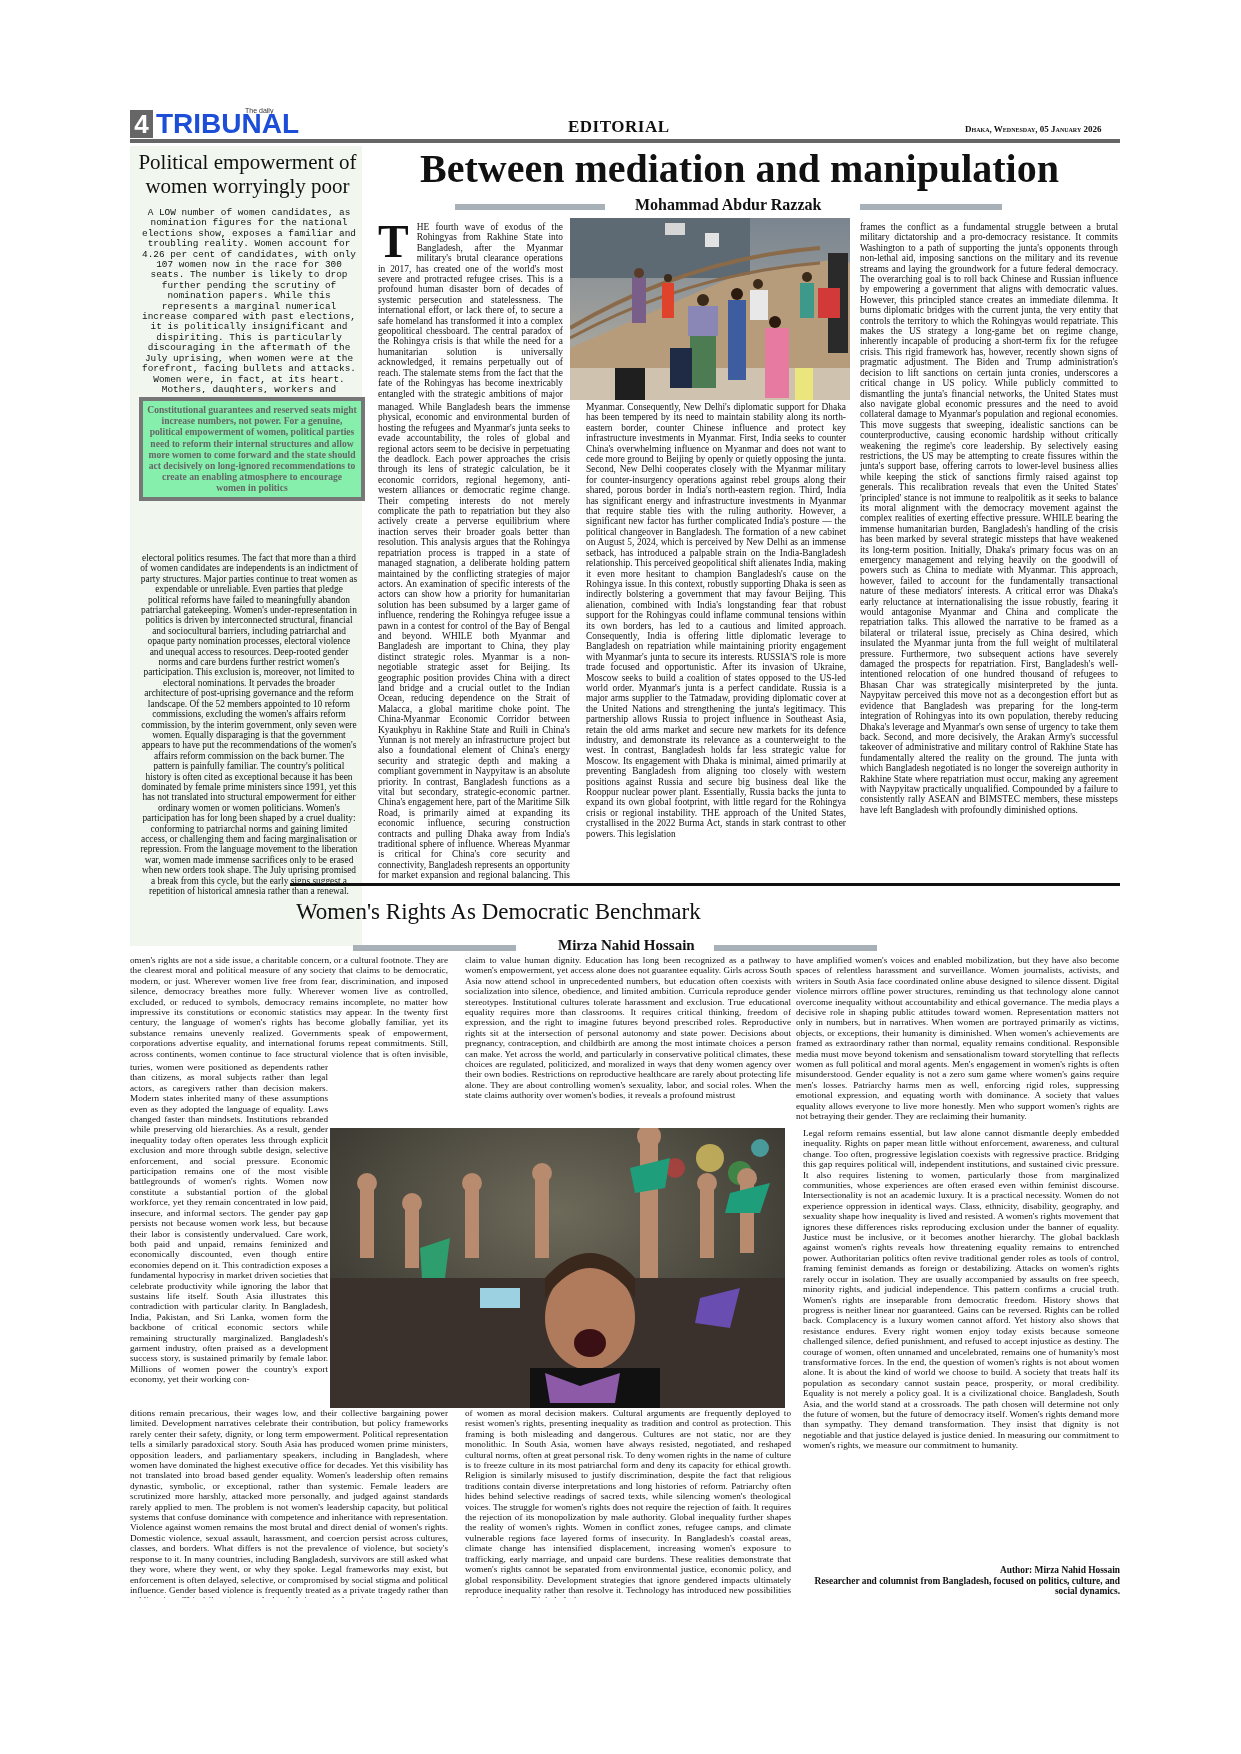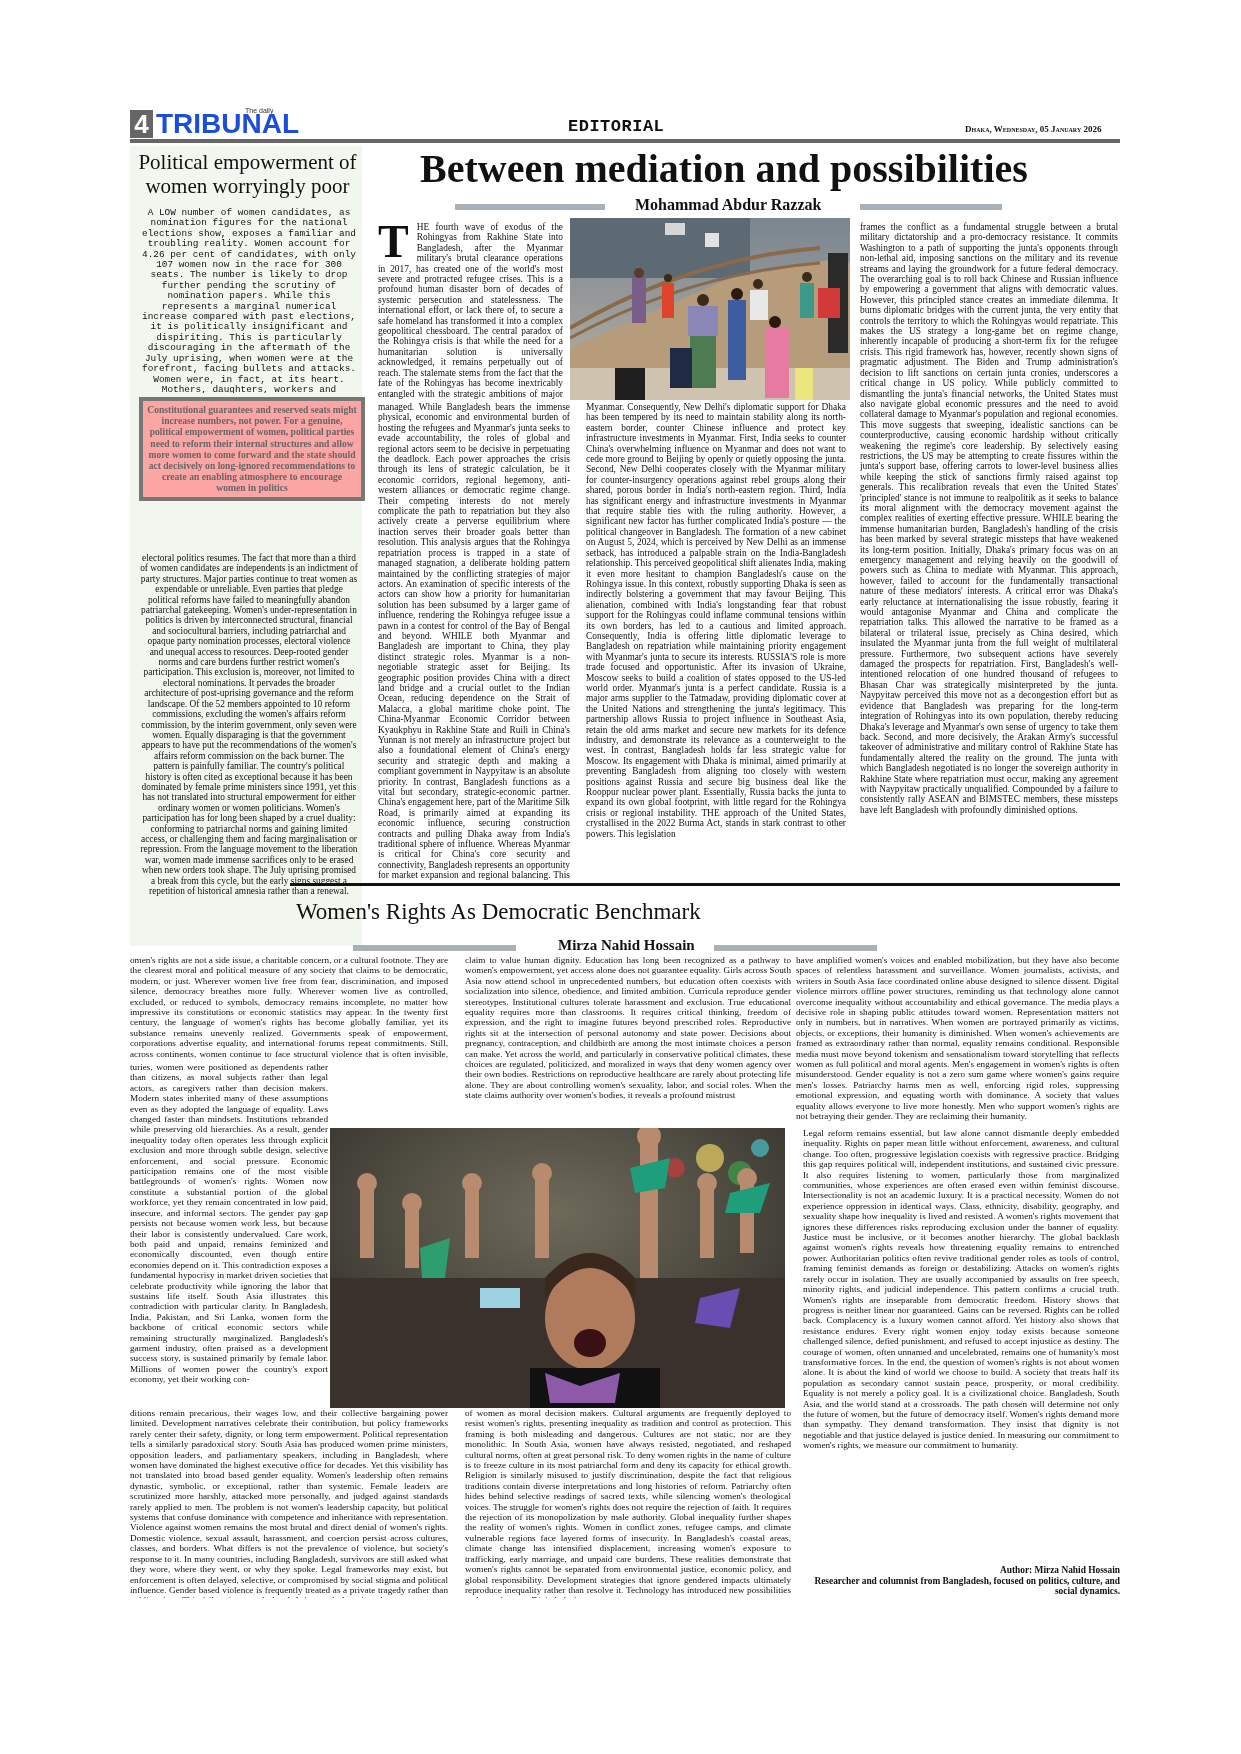--- a/index.html
+++ b/index.html
@@ -2,28 +2,28 @@
 <html><head>
 <meta charset="utf-8">
 <style>
   html,body{margin:0;padding:0;background:#fff;}
   body{width:1241px;height:1754px;position:relative;overflow:hidden;font-family:"Liberation Serif","DejaVu Serif",serif;color:#111;}
   .abs{position:absolute;}
   .col{font-size:9.4px;line-height:10.4px;text-align:justify;hyphens:auto;}
   #pagenum{left:130px;top:110px;width:23px;height:28px;background:#666;color:#fff;font-family:"Liberation Sans",sans-serif;font-weight:bold;font-size:26px;line-height:28px;text-align:center;}
   #logo{left:156px;top:110px;font-family:"Liberation Sans",sans-serif;font-weight:700;font-size:28px;line-height:28px;color:#1d4ed8;letter-spacing:0px;}
   #logo-small{left:245px;top:107px;font-family:"Liberation Sans",sans-serif;font-size:7px;color:#333;}
-  #section{left:568px;top:117px;font-family:Liberation Mono, monospace;font-weight:bold;font-size:17px;letter-spacing:0.5px;}
+  #section{left:568px;top:117px;font-family:Liberation Serif, serif;font-weight:bold;font-size:17px;letter-spacing:0.5px;}
   #dateline{left:965px;top:124px;font-family:"Liberation Serif",serif;font-weight:bold;font-size:9px;font-variant:small-caps;}
   #rule-top{left:130px;top:139px;width:990px;height:4px;background:#666;}
   
   #left-panel{left:130px;top:146px;width:232px;height:800px;background:#f1f7ef;}
   #ed-title{left:135px;top:150px;width:225px;font-size:21px;line-height:24px;text-align:center;}
   #ed-body1{left:140px;top:208px;width:218px;text-align:center;font-size:9.4px;line-height:10.4px;font-family:Liberation Mono, monospace;}
-  #pullquote{left:139px;top:397px;width:210px;border:4px solid #777;background:#fca5a5;padding:3px 4px;font-weight:bold;color:#666;font-size:9.6px;line-height:11.2px;text-align:center;}
+  #pullquote{left:139px;top:397px;width:210px;border:4px solid #777;background:#86efac;padding:3px 4px;font-weight:bold;color:#666;font-size:9.6px;line-height:11.2px;text-align:center;}
   #ed-body2{left:140px;top:553px;width:218px;text-align:center;font-size:9.4px;line-height:10.4px;}
   
   #lead-title{left:420px;top:147px;font-size:40px;font-weight:bold;line-height:44px;white-space:nowrap;}
   #lead-rule-l{left:455px;top:204px;width:150px;height:6px;background:#a8b0b8;}
   #lead-rule-r{left:860px;top:204px;width:142px;height:6px;background:#a8b0b8;}
   #lead-byline{left:635px;top:196px;font-weight:bold;font-size:16px;}
   #lead-col1{left:378px;top:222px;width:200px;}
   #dropcap-T{float:left;font-size:46px;line-height:40px;font-weight:bold;margin:0 8px 0 0;}
   #photo1{left:570px;top:218px;width:280px;height:182px;}
   #lead-col1b{left:378px;top:402px;width:200px;}
@@ -55,21 +55,21 @@
 <div id="section" class="abs">EDITORIAL</div>
 <div id="dateline" class="abs">Dhaka, Wednesday, 05 January 2026</div>
 <div id="rule-top" class="abs"></div>
 
 <div id="left-panel" class="abs"></div>
 <div id="ed-title" class="abs">Political empowerment of women worryingly poor</div>
 <div id="ed-body1" class="abs" style="max-height: 185px; overflow: hidden;">A LOW number of women candidates, as nomination figures for the national elections show, exposes a familiar and troubling reality. Women account for 4.26 per cent of candidates, with only 107 women now in the race for 300 seats. The number is likely to drop further pending the scrutiny of nomination papers. While this represents a marginal numerical increase compared with past elections, it is politically insignificant and dispiriting. This is particularly discouraging in the aftermath of the July uprising, when women were at the forefront, facing bullets and attacks. Women were, in fact, at its heart. Mothers, daughters, workers and students faced bullets and batons, organised protests and sustained resistance. Yet once the uprising toppled the authoritarian Awami League regime and promises and challenges of a new order emerged, women were gradually marginalised and politically disempowered. This has only intensified as</div>
 <div id="pullquote" class="abs">Constitutional guarantees and reserved seats might increase numbers, not power. For a genuine, political empowerment of women, political parties need to reform their internal structures and allow more women to come forward and the state should act decisively on long-ignored recommendations to create an enabling atmosphere to encourage women in politics</div>
 <div id="ed-body2" class="abs" style="max-height: 410px; overflow: hidden;">electoral politics resumes. The fact that more than a third of women candidates are independents is an indictment of party structures. Major parties continue to treat women as expendable or unreliable. Even parties that pledge political reforms have failed to meaningfully abandon patriarchal gatekeeping. Women's under-representation in politics is driven by interconnected structural, financial and sociocultural barriers, including patriarchal and opaque party nomination processes, electoral violence and unequal access to resources. Deep-rooted gender norms and care burdens further restrict women's participation. This exclusion is, moreover, not limited to electoral nominations. It pervades the broader architecture of post-uprising governance and the reform landscape. Of the 52 members appointed to 10 reform commissions, excluding the women's affairs reform commission, by the interim government, only seven were women. Equally disparaging is that the government appears to have put the recommendations of the women's affairs reform commission on the back burner. The pattern is painfully familiar. The country's political history is often cited as exceptional because it has been dominated by female prime ministers since 1991, yet this has not translated into structural empowerment for either ordinary women or women politicians. Women's participation has for long been shaped by a cruel duality: conforming to patriarchal norms and gaining limited access, or challenging them and facing marginalisation or repression. From the language movement to the liberation war, women made immense sacrifices only to be erased when new orders took shape. The July uprising promised a break from this cycle, but the early signs suggest a repetition of historical amnesia rather than a renewal.</div>
 
-<div id="lead-title" class="abs">Between mediation and possibilities</div>
+<div id="lead-title" class="abs">Between mediation and manipulation</div>
 <div id="lead-rule-l" class="abs"></div>
 <div id="lead-byline" class="abs">Mohammad Abdur Razzak</div>
 <div id="lead-rule-r" class="abs"></div>
 
 <div id="lead-col1" class="abs col" style="width: 185px; max-height: 178px; overflow: hidden;">
   <span id="dropcap-T">T</span>
   <span>HE fourth wave of exodus of the Rohingyas from Rakhine State into Bangladesh, after the Myanmar military's brutal clearance operations in 2017, has created one of the world's most severe and protracted refugee crises. This is a profound human disaster born of decades of systemic persecution and statelessness. The international effort, or lack there of, to secure a safe homeland has transformed it into a complex geopolitical chessboard. The central paradox of the Rohingya crisis is that while the need for a humanitarian solution is universally acknowledged, it remains perpetually out of reach. The stalemate stems from the fact that the fate of the Rohingyas has become inextricably entangled with the strategic ambitions of major global and regional powers. For these states, the crisis is not a humanitarian priority to be solved, but a strategic variable of convenience to be</span>
 </div>
 
 <div id="photo1" class="abs">

